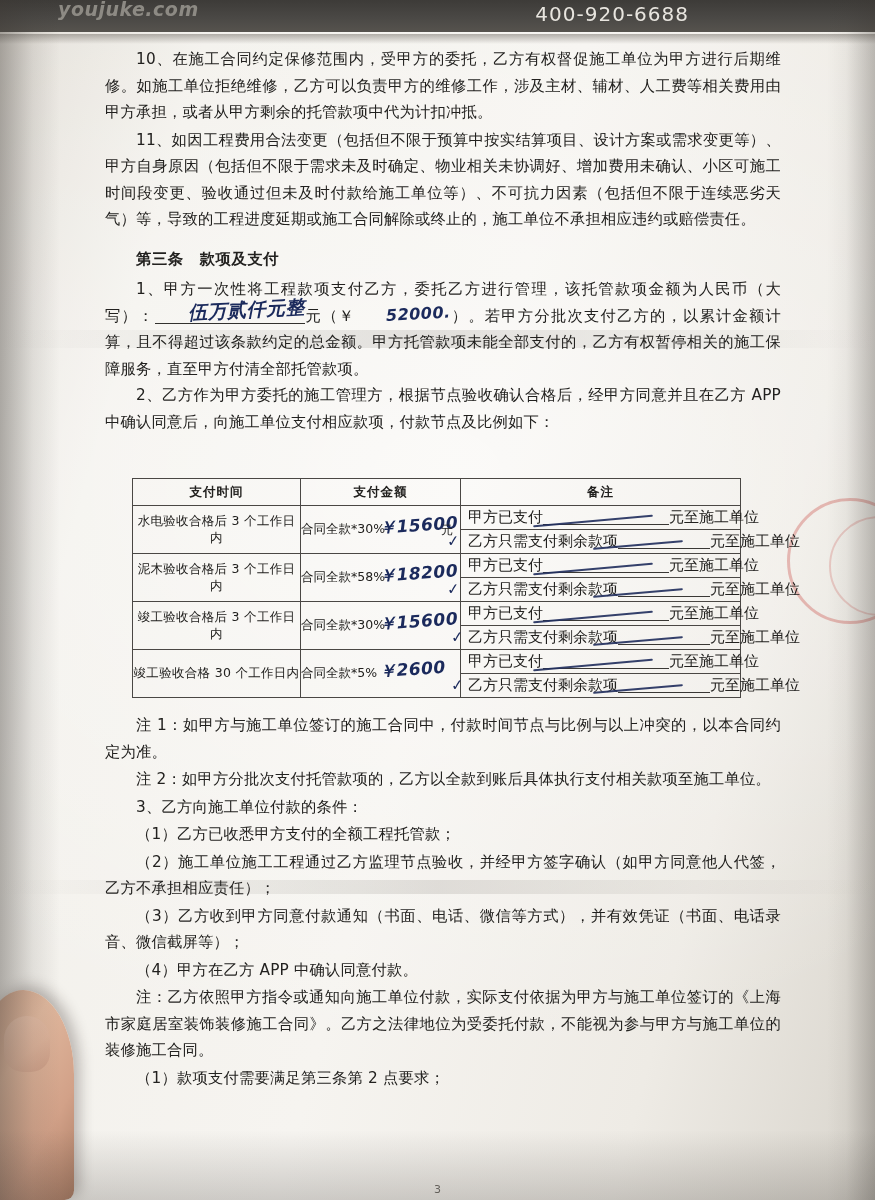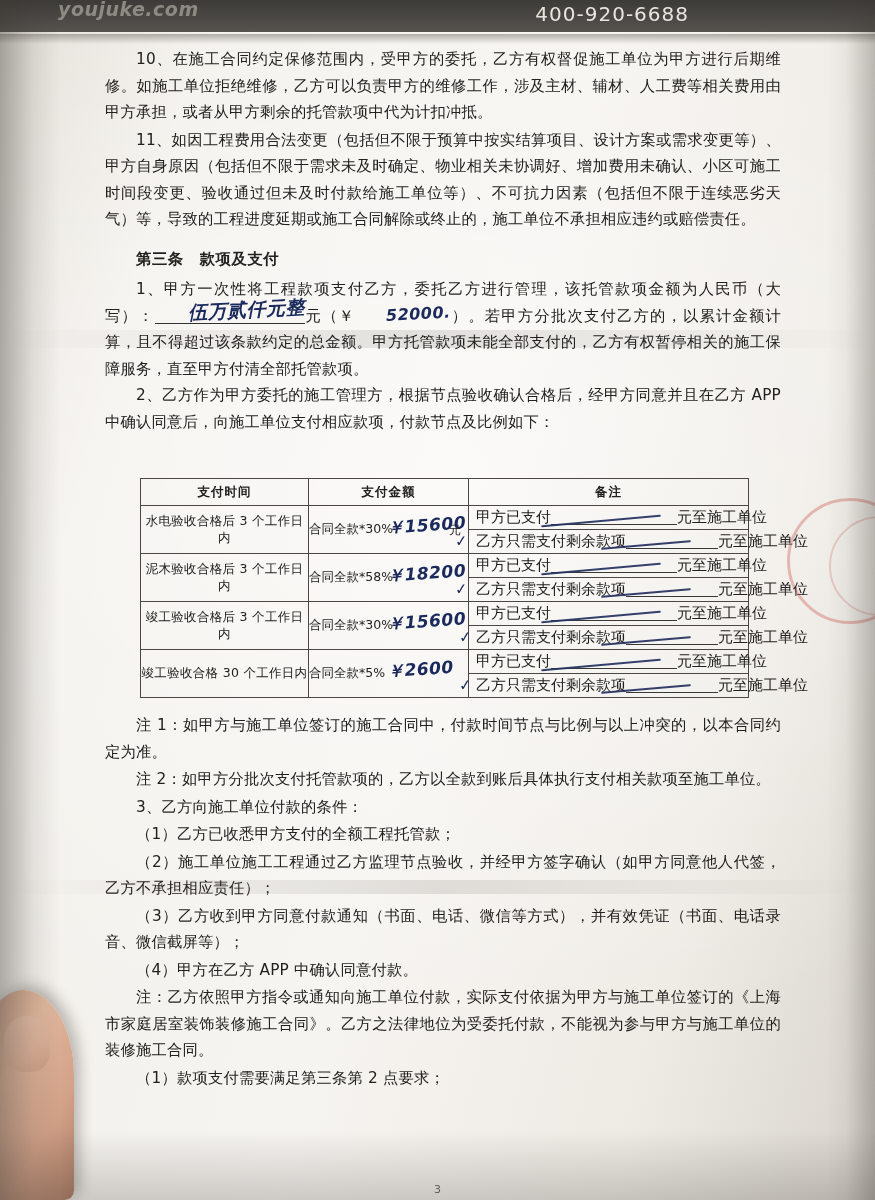--- a/index.html
+++ b/index.html
@@ -129,21 +129,21 @@
   }
   .hand-amt {
     font-size: 16px;
     position: relative;
     top: -1px;
   }
 
   
   .table-wrap {
     position: absolute;
-    left: 140px;
+    left: 132px;
     top: 478px;
     width: 608px;
   }
   table.pay {
     border-collapse: collapse;
     width: 608px;
     table-layout: fixed;
   }
   table.pay th, table.pay td {
     border: 1px solid #4a4744;

